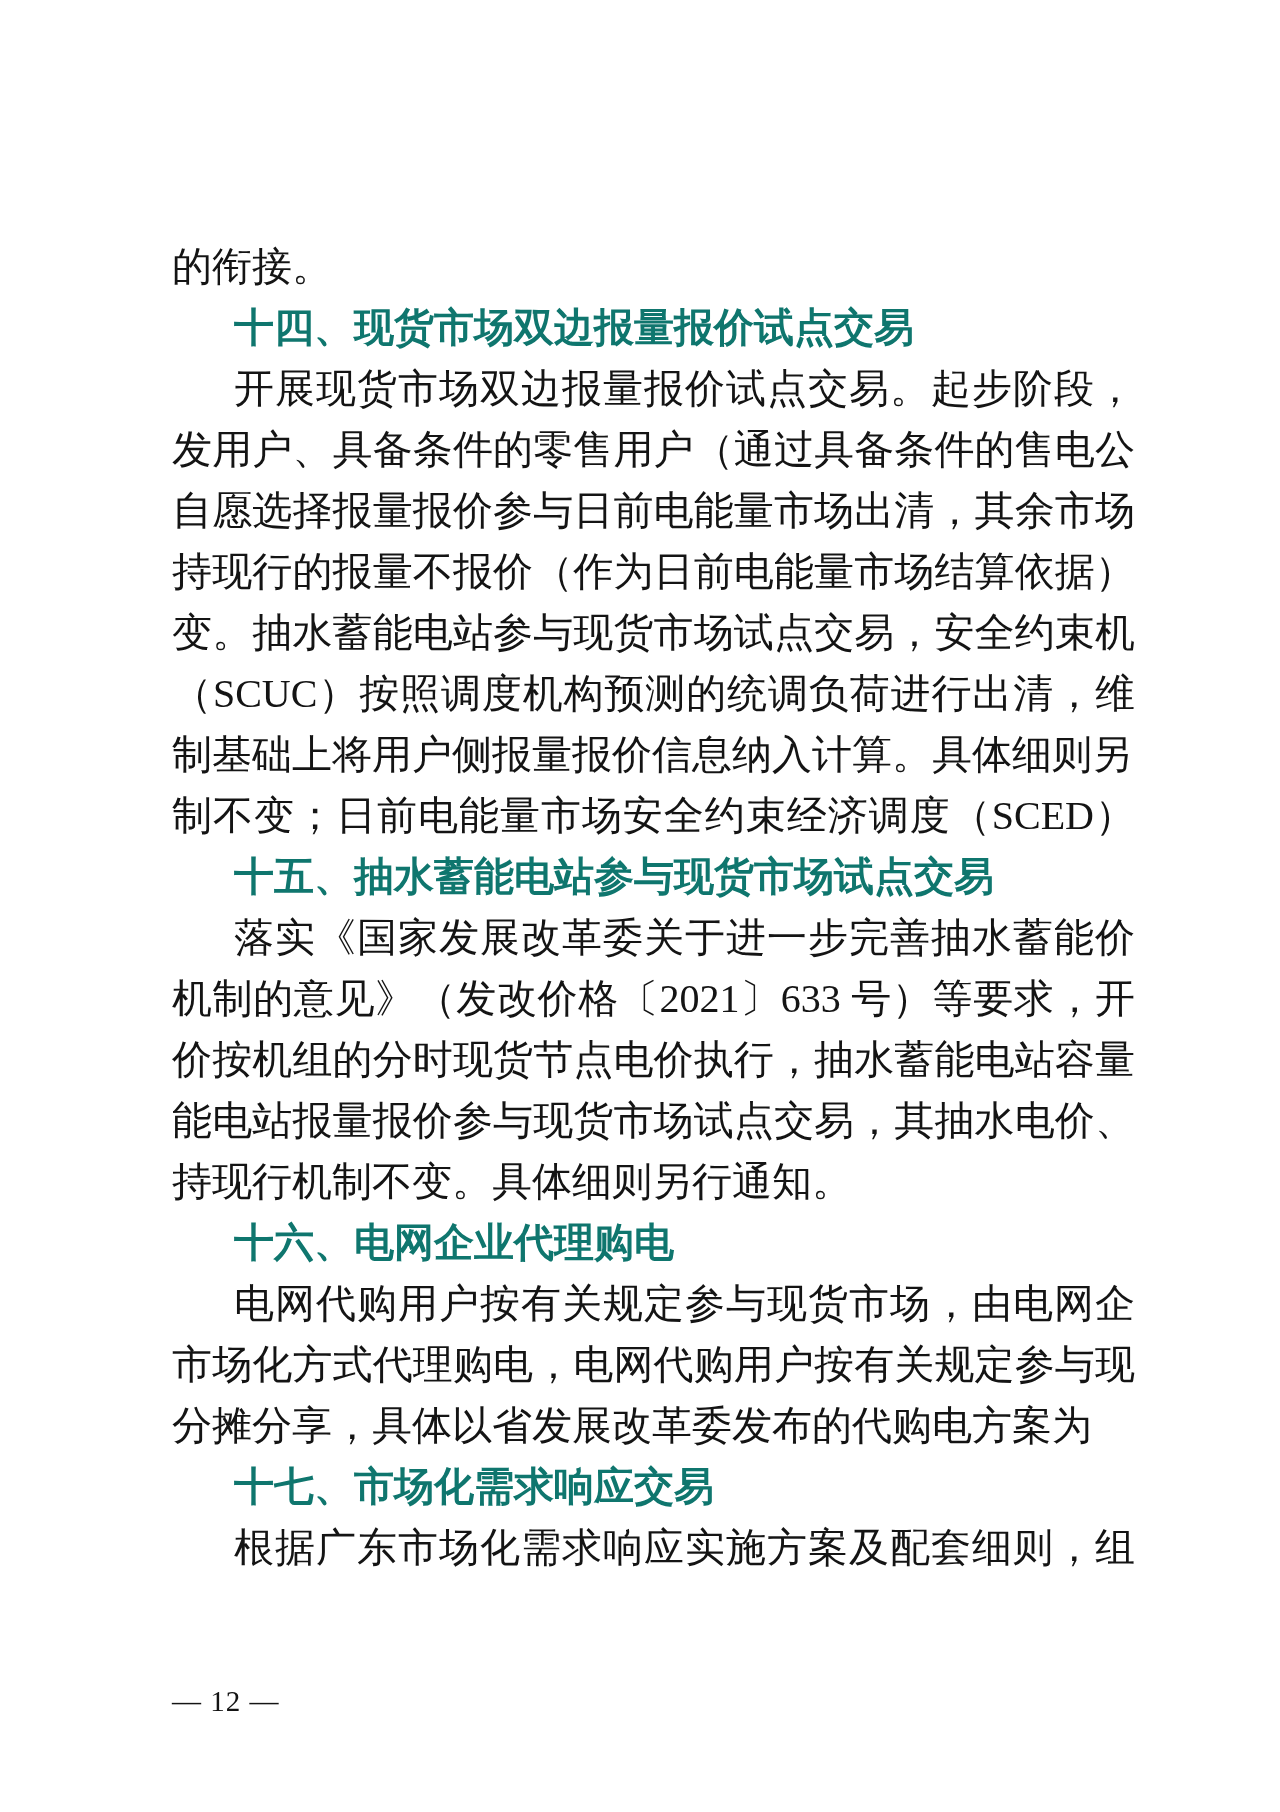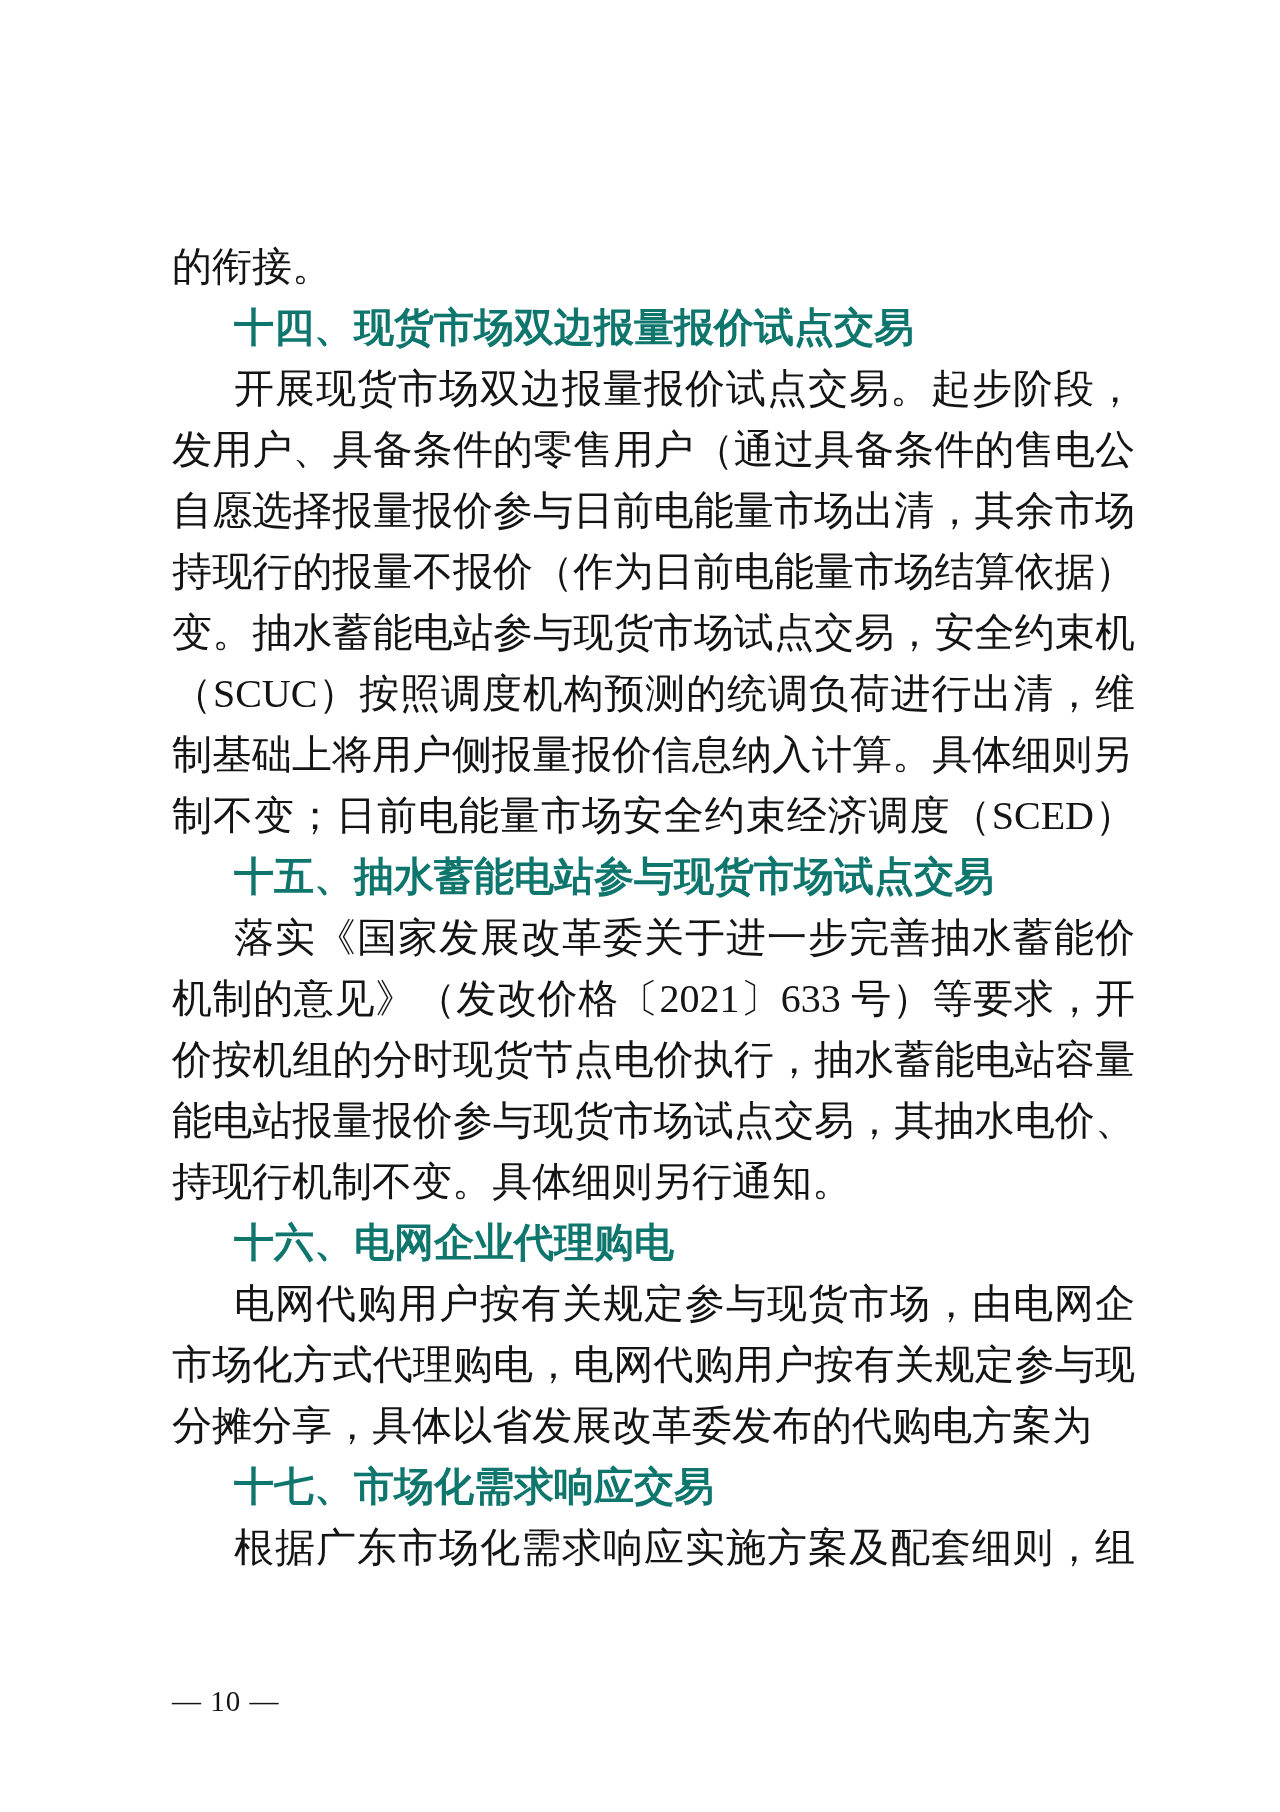--- a/index.html
+++ b/index.html
@@ -93,16 +93,16 @@
     <div class="line justify">市场化方式代理购电，电网代购用户按有关规定参与现货市场</div>
     <div class="line para-last">分摊分享，具体以省发展改革委发布的代购电方案为准。</div>
 
     <h2 class="line heading">十七、市场化需求响应交易</h2>
 
     <div class="line justify para-first">根据广东市场化需求响应实施方案及配套细则，组织开展</div>
 
   </main>
 
   <footer class="footer">
-    <span>— 10 —</span>
+    <span>— 12 —</span>
   </footer>
 
 </div>
 
 </body></html>

